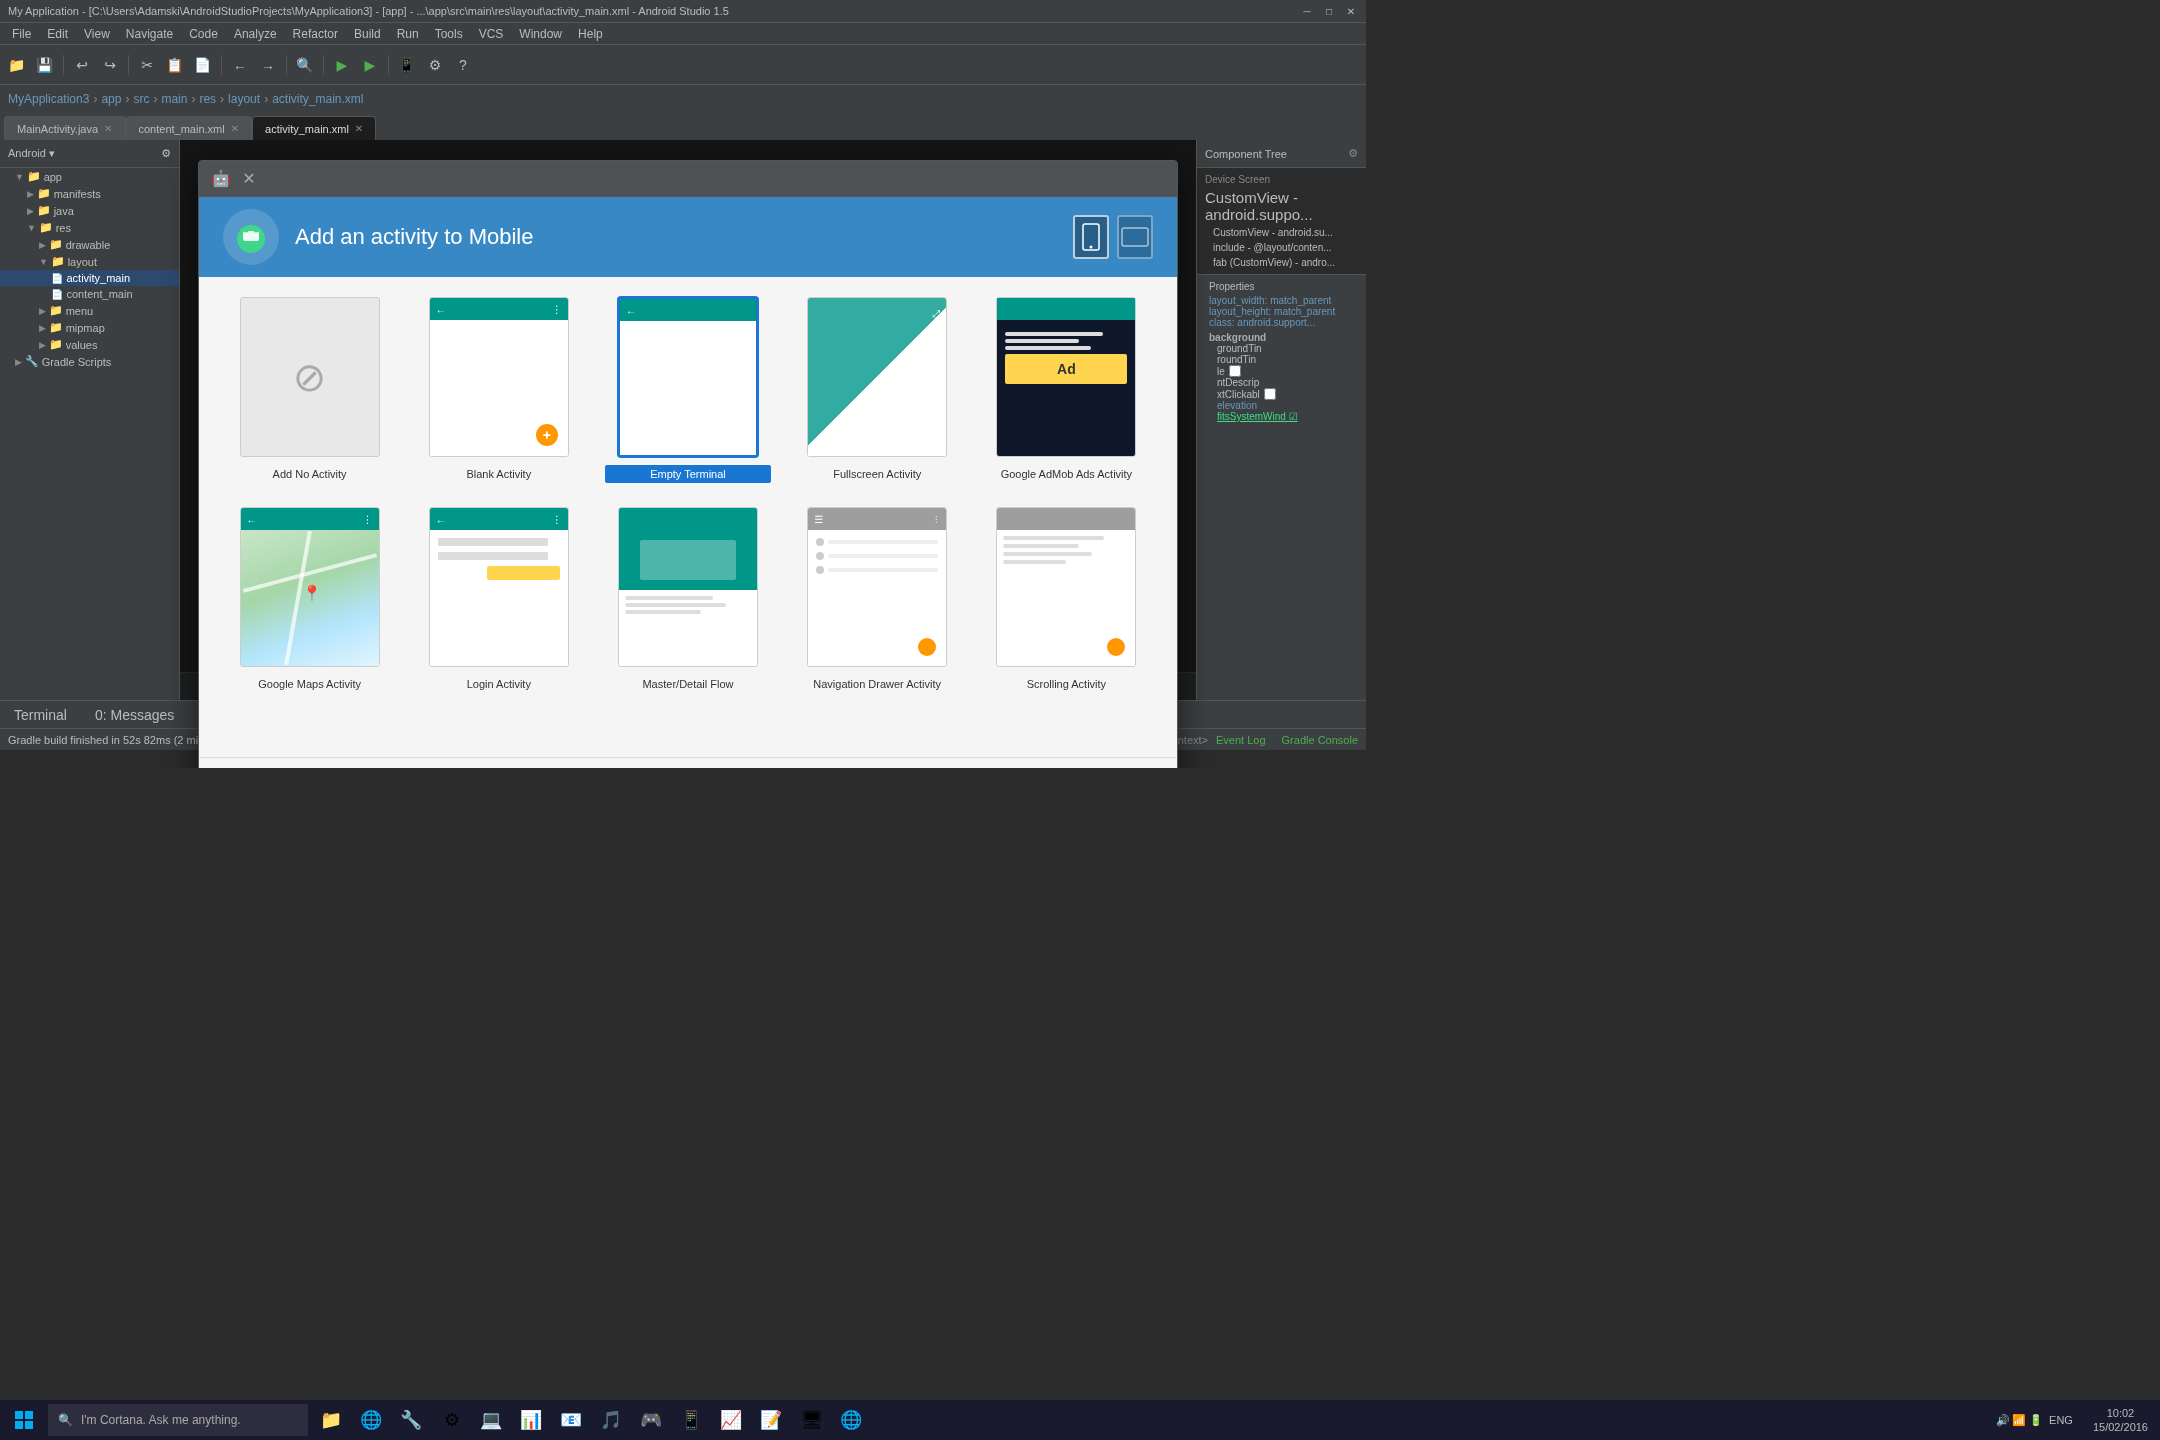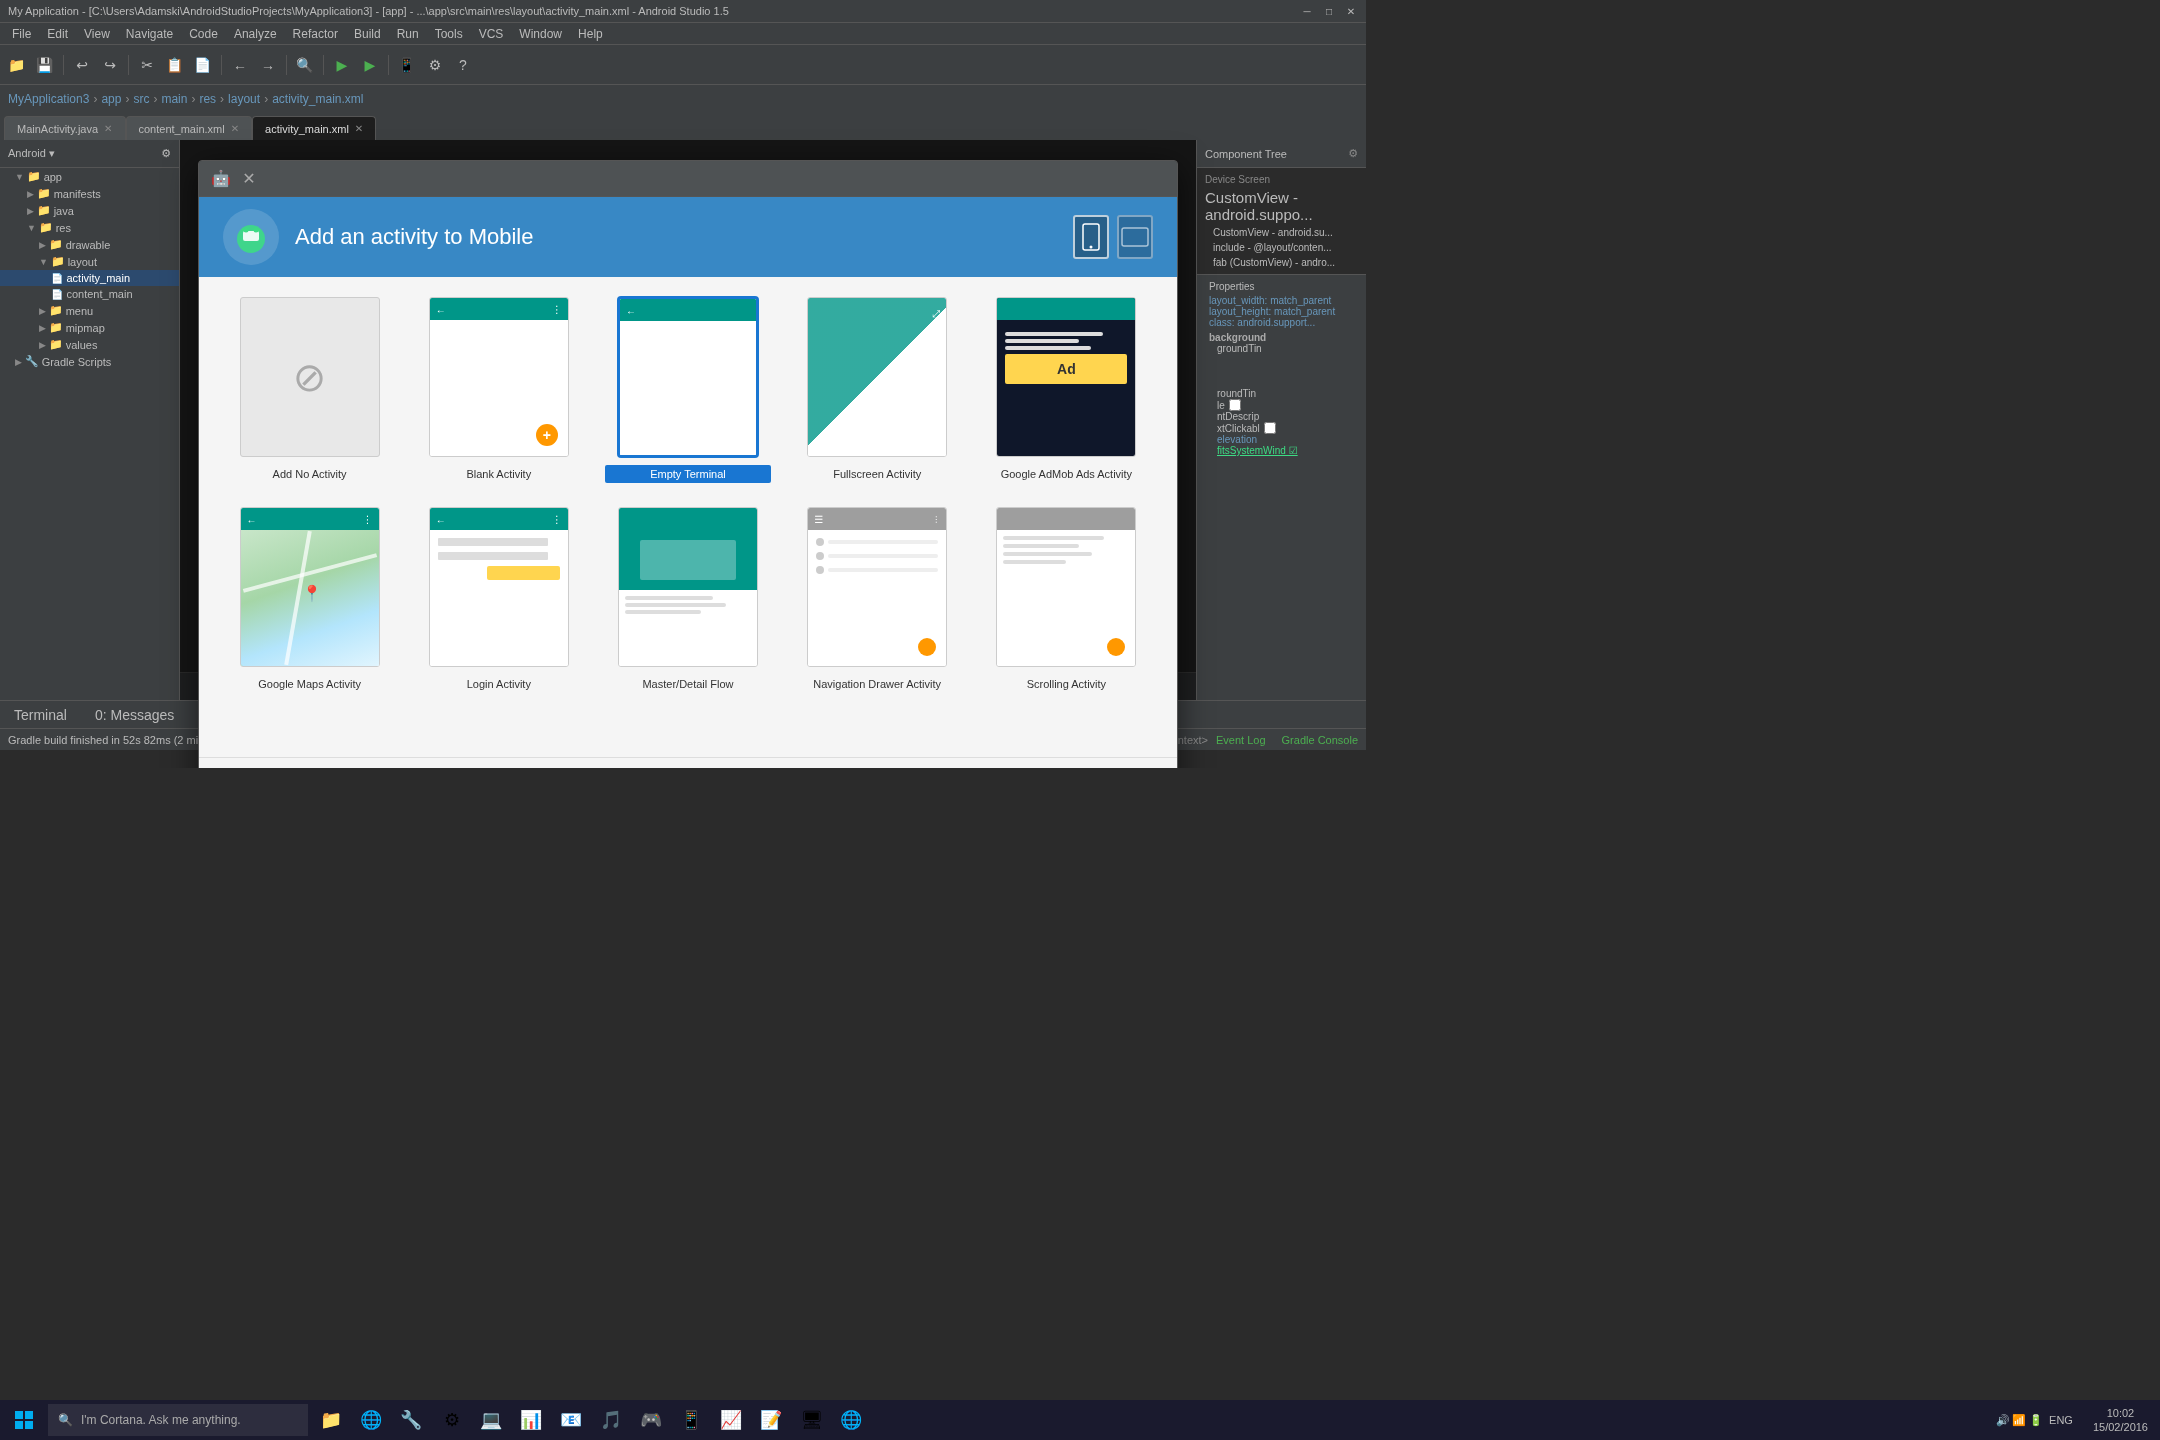--- a/index.html
+++ b/index.html
@@ -1147,21 +1147,21 @@
       <div style="padding:2px 4px 2px 12px; font-size:10px; color:#bbb; cursor:pointer;">fab (CustomView) - andro...</div>
     </div>
     <div style="background:#3c3f41; border-top:1px solid #555; padding:6px 12px; font-size:10px;">
       <div style="color:#bbb; margin-bottom:3px;">Properties</div>
       <div style="color:#6897bb; cursor:pointer;">layout_width: match_parent</div>
       <div style="color:#6897bb; cursor:pointer;">layout_height: match_parent</div>
       <div style="color:#6897bb; cursor:pointer;">class: android.support...</div>
       <div style="margin-top:4px;">
         <div style="color:#aaa;font-size:10px;font-weight:bold;">background</div>
         <div style="color:#bbb;padding-left:8px;font-size:10px;">groundTin</div>
-        <div style="color:#bbb;padding-left:8px;font-size:10px;margin-top:34px;">roundTin</div>
+        <div style="color:#bbb;padding-left:8px;font-size:10px;">roundTin</div>
         <div style="display:flex;align-items:center;gap:4px;padding-left:8px;">
           <span style="color:#bbb;font-size:10px;">le</span>
           <input type="checkbox" style="width: 12px; height: 12px;">
         </div>
         <div style="color:#bbb;padding-left:8px;font-size:10px;">ntDescrip</div>
         <div style="display:flex;align-items:center;gap:4px;padding-left:8px;">
           <span style="color:#bbb;font-size:10px;">xtClickabl</span>
           <input type="checkbox" style="width: 12px; height: 12px;">
         </div>
         <div style="color:#6897bb;font-size:10px;padding-left:8px;cursor:pointer;">elevation</div>

